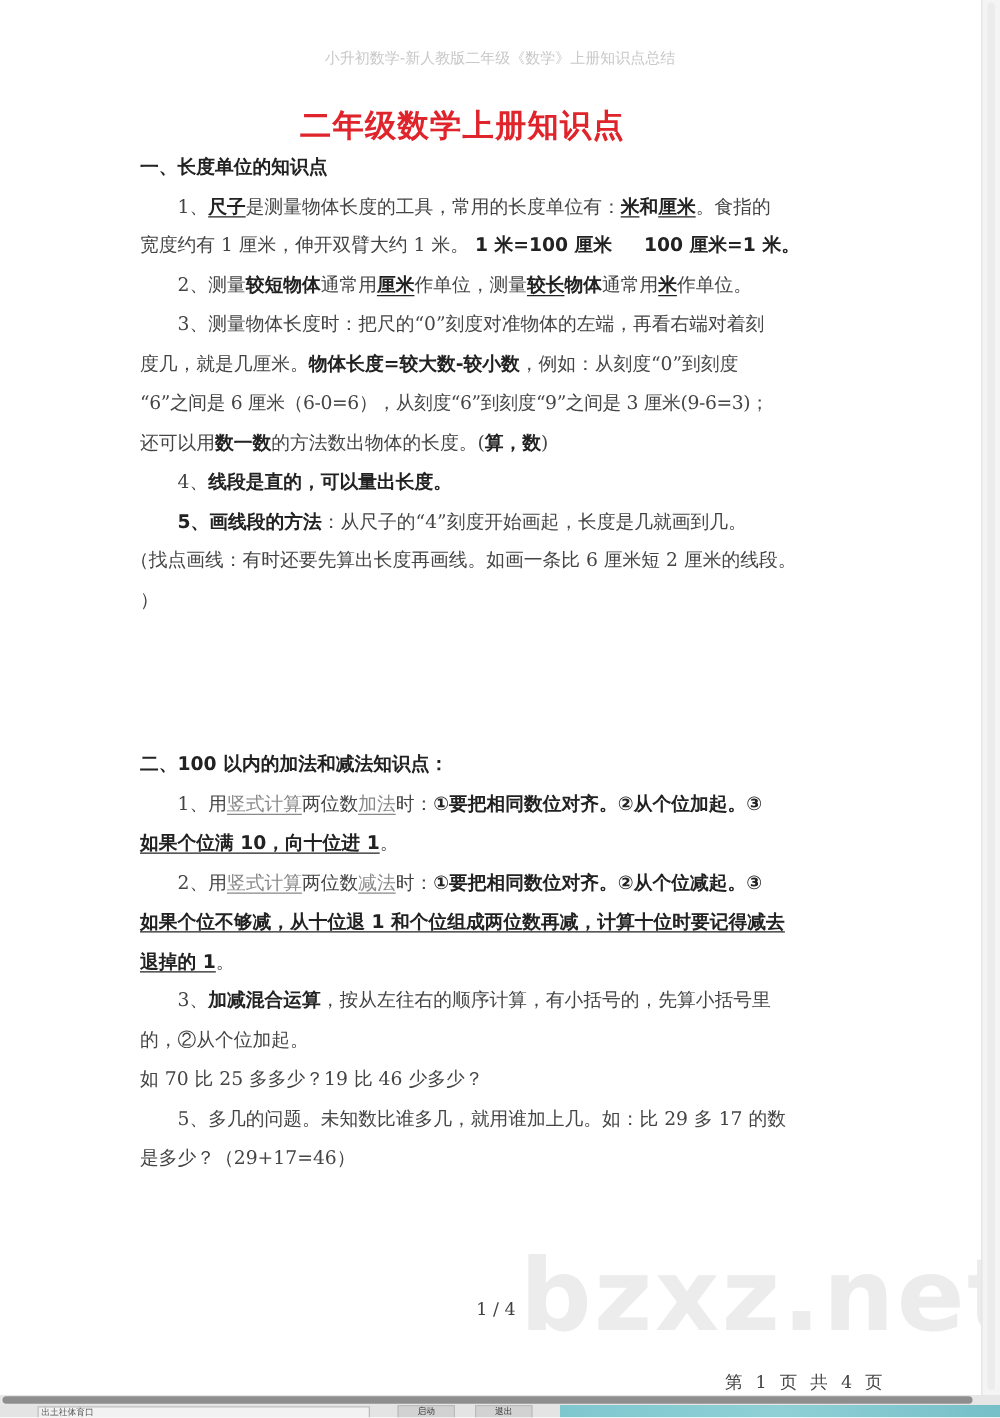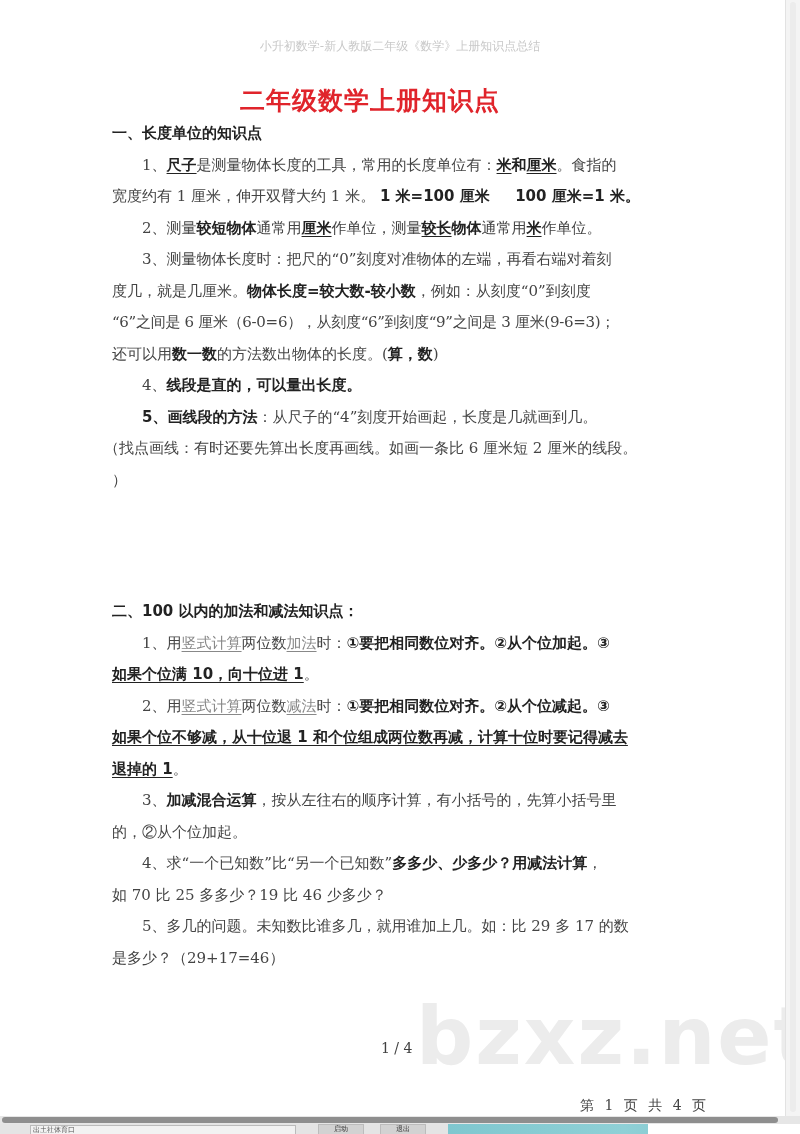--- a/index.html
+++ b/index.html
@@ -30,21 +30,21 @@
   .ul { text-decoration:underline; text-underline-offset:3px; color:#888; }
   .line { white-space:nowrap; }
   .page-num-center { position:absolute; top:1040px; left:381px; font-size:14px; color:#404040; }
   .page-footer { position:absolute; top:1097px; left:580px; font-size:14px; color:#444; letter-spacing:3px; }
   .watermark {
     position:absolute; top:990px; left:368px; font-family:"DejaVu Sans", sans-serif; font-weight:bold;
     font-size:80px; color:#ececec; letter-spacing:2px; z-index:0;margin-left:48px;
   }
   .hscroll { position:absolute; left:0; top:1116px; width:800px; height:8px; background:#e6e6e6; }
   .hscroll .thumb { position:absolute; left:2px; top:1px; width:776px; height:6px; background:#8e8e8e; border-radius:3px; }
-  .taskbar { position:absolute; left:0; top:1124px; width:648px; height:10px; background:#e4e4e4; overflow:hidden; }
+  .taskbar { position:absolute; left:0; top:1124px; width:800px; height:10px; background:#e4e4e4; overflow:hidden; }
   .taskbar .field { position:absolute; left:30px; top:1px; width:262px; height:9px; border:1px solid #bbb; background:#f2f2f2; font-size:7px; line-height:9px; color:#555; padding-left:2px; font-family:"DejaVu Sans", sans-serif; }
   .taskbar .btn { position:absolute; top:0; height:10px; width:44px; background:#d2d2d2; border:1px solid #bcbcbc; font-size:7px; line-height:9px; text-align:center; color:#333; font-family:"DejaVu Sans", sans-serif; }
   .taskbar .img { position:absolute; left:448px; top:0; width:352px; height:10px; background:linear-gradient(90deg,#7fc7cf,#8fd0d6,#76bfc8); }
 </style>
 </head>
 <body>
 
 <div class="page">
 
   <div class="watermark">bzxz.net</div>
@@ -78,21 +78,20 @@
     <p class="p line"><span>1、用</span><span class="ul">竖式计算</span><span>两位数</span><span class="ul">加法</span><span>时：</span><span class="b">①要把相同数位对齐。②从个位加起。③</span></p>
     <div class="line"><span class="b u">如果个位满 10，向十位进 1</span><span>。</span></div>
 
     <p class="p line"><span>2、用</span><span class="ul">竖式计算</span><span>两位数</span><span class="ul">减法</span><span>时：</span><span class="b">①要把相同数位对齐。②从个位减起。③</span></p>
     <div class="line"><span class="b u">如果个位不够减，从十位退 1 和个位组成两位数再减，计算十位时要记得减去</span></div>
     <div class="line"><span class="b u">退掉的 1</span><span>。</span></div>
 
     <p class="p line"><span>3、</span><span class="b">加减混合运算</span><span>，按从左往右的顺序计算，有小括号的，先算小括号里</span></p>
     <div class="line">的，②从个位加起。</div>
 
-    <p class="p line"><span>4、求“一个已知数”比“另一个已知数”</span><span class="b">多多少、少多少？用减法计算</span><span>，</span></p>
     <div class="line">如 70 比 25 多多少？19 比 46 少多少？</div>
 
     <p class="p line">5、多几的问题。未知数比谁多几，就用谁加上几。如：比 29 多 17 的数</p>
     <div class="line">是多少？（29+17=46）</div>
   </div>
 
   <div class="page-num-center">1 / 4</div>
   <div class="page-footer">第 1 页 共 4 页</div>
 </div>
 

